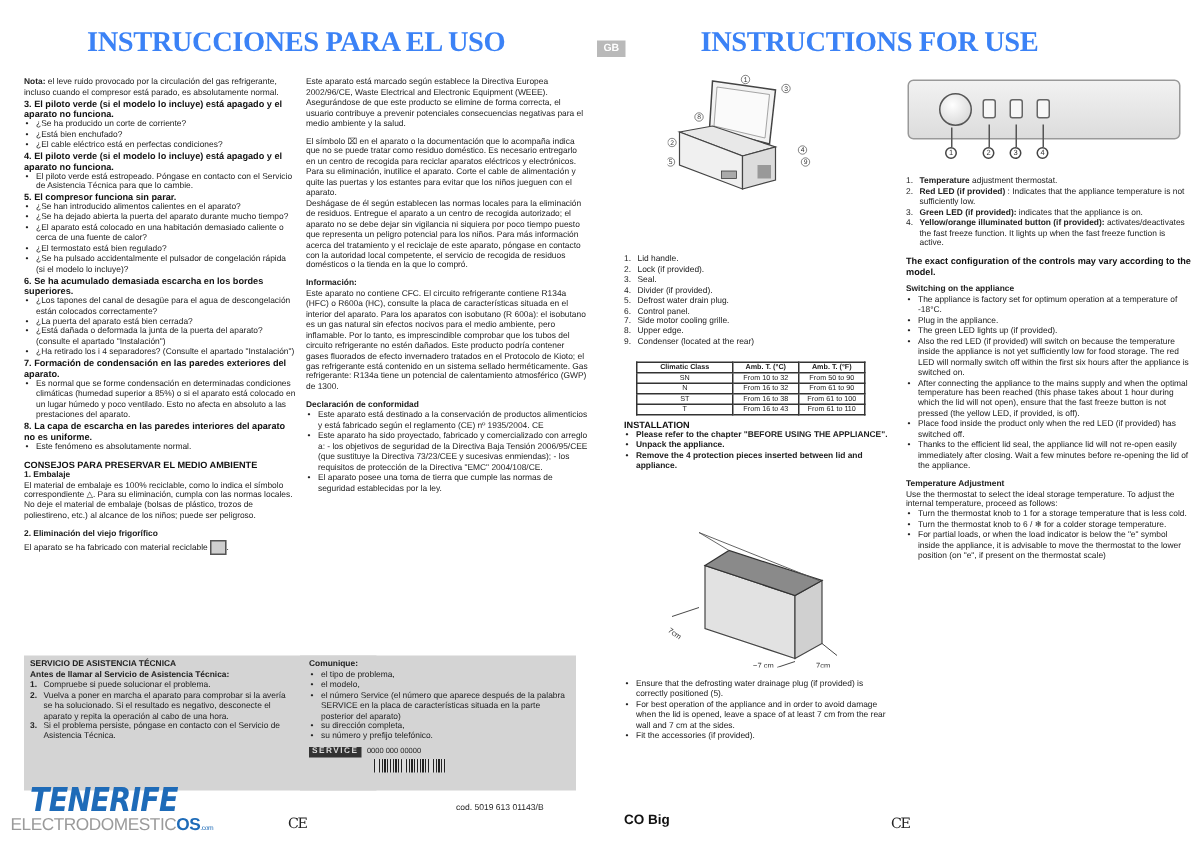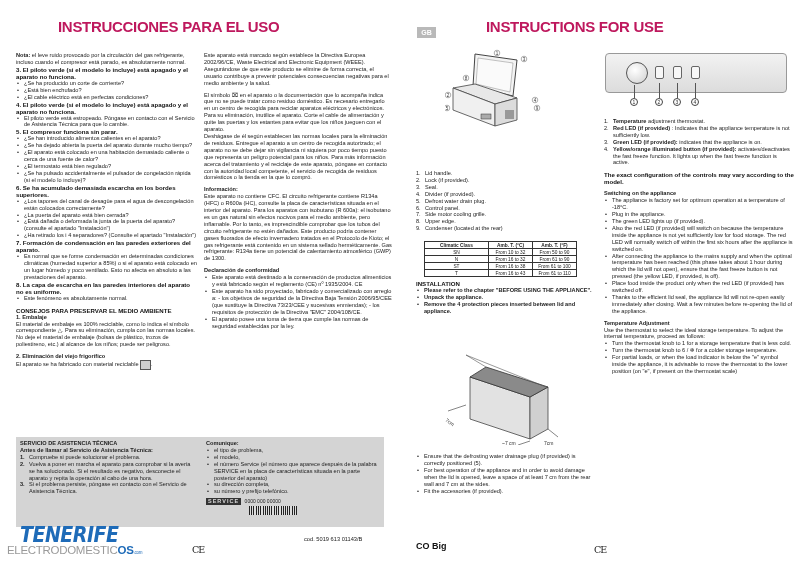--- a/index.html
+++ b/index.html
@@ -1,25 +1,25 @@
 <!DOCTYPE html>
 <html><head>
 <meta charset="utf-8">
 <style>
   * { box-sizing: border-box; margin: 0; padding: 0; }
   html, body { width: 802px; height: 567px; background: #ffffff; overflow: hidden; }
   body { font-family: "Liberation Sans", sans-serif; color: #1a1a1a; position: relative; }
 
   .page { position: absolute; top: 0; height: 567px; }
   .page-left { left: 0; width: 401px; }
-  .page-right { left: 401px; width: 401px; }
+  .page-right { left: 382px; width: 401px; }
 
   .title {
-    position: absolute; top: 18px; font-family: Liberation Sans, sans-serif;
-    font-weight: bold; font-size: 15px; letter-spacing: -0.3px; color: #be185d;
+    position: absolute; top: 18px; font-family: Liberation Serif, serif;
+    font-weight: bold; font-size: 19px; letter-spacing: -0.3px; color: #3b82f6;
     white-space: nowrap;
   }
   .page-left .title { left: 58px; }
   .page-right .title { left: 85px; }
   .gb-badge {
     position: absolute; top: 27px; left: 16px; width: 19px; height: 11px;
     background: #b9b9b9; color: #fff; font-size: 7px; font-weight: bold;
     text-align: center; line-height: 11px;
   }
 

